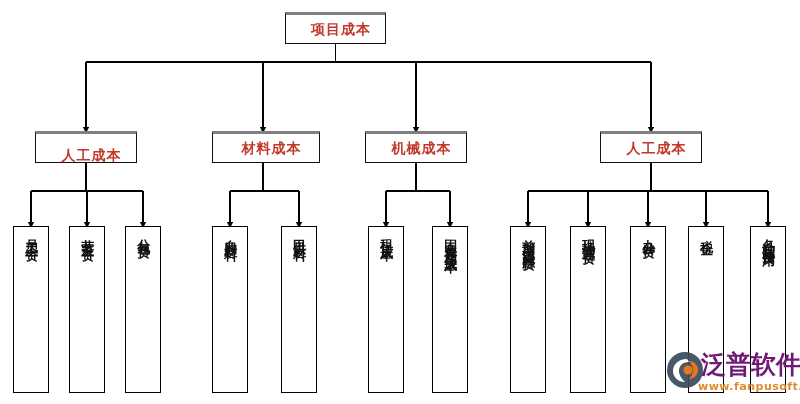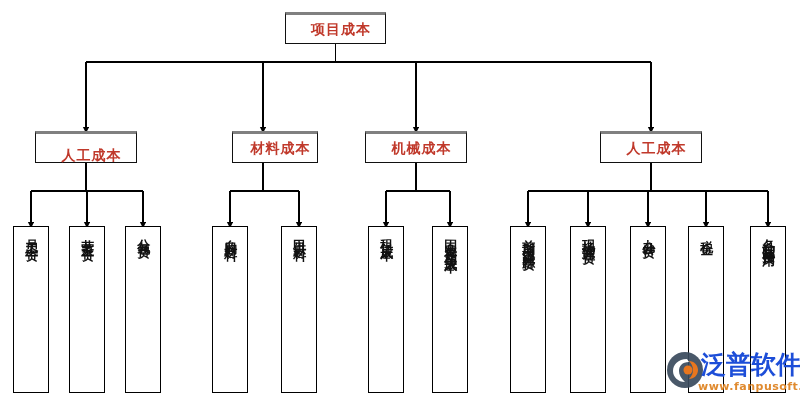--- a/index.html
+++ b/index.html
@@ -76,21 +76,21 @@
     height: 50px;
     pointer-events: none;
   }
   #watermark .wm-text {
     position: absolute;
     left: 36px;
     top: 4px;
     font-family: "DejaVu Serif", "Liberation Serif", serif;
     font-weight: bold;
     font-size: 25px;
-    color: #1d4ed8;
+    color: #701a75;
     letter-spacing: 0px;
     line-height: 1;
     white-space: nowrap;
   }
   #watermark .wm-url {
     position: absolute;
     left: 33px;
     top: 33px;
     font-family: "DejaVu Sans", "Liberation Sans", sans-serif;
     font-weight: bold;
@@ -151,21 +151,21 @@
       </div>
       <div class="node level-leaf" style="left: 13px; top: 226px; width: 36px; height: 167px;">
         <span class="node-label-v">员工工资</span>
       </div>
       <div class="node level-leaf" style="left: 69px; top: 226px; width: 36px; height: 167px;">
         <span class="node-label-v">劳务工资</span>
       </div>
       <div class="node level-leaf" style="left: 125px; top: 226px; width: 36px; height: 167px;">
         <span class="node-label-v">分包费</span>
       </div>
-      <div class="node level-two" style="left: 212px; top: 131px; width: 86px; height: 32px; margin-left: 20px;">
+      <div class="node level-two" style="left: 212px; top: 131px; width: 108px; height: 32px;">
         <span class="node-label-h">材料成本</span>
       </div>
       <div class="node level-leaf" style="left: 212px; top: 226px; width: 36px; height: 167px;">
         <span class="node-label-v">自购材料</span>
       </div>
       <div class="node level-leaf" style="left: 281px; top: 226px; width: 36px; height: 167px;">
         <span class="node-label-v">甲供材料</span>
       </div>
       <div class="node level-two" style="left: 365px; top: 131px; width: 102px; height: 32px; text-align: center;">
         <span class="node-label-h">机械成本</span>

